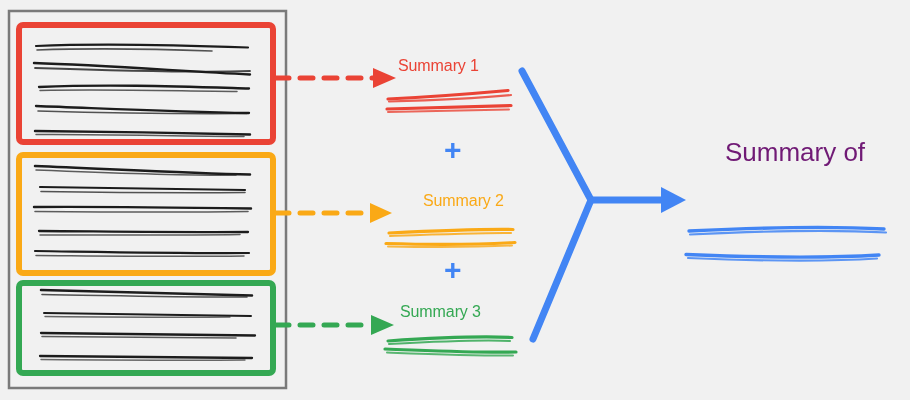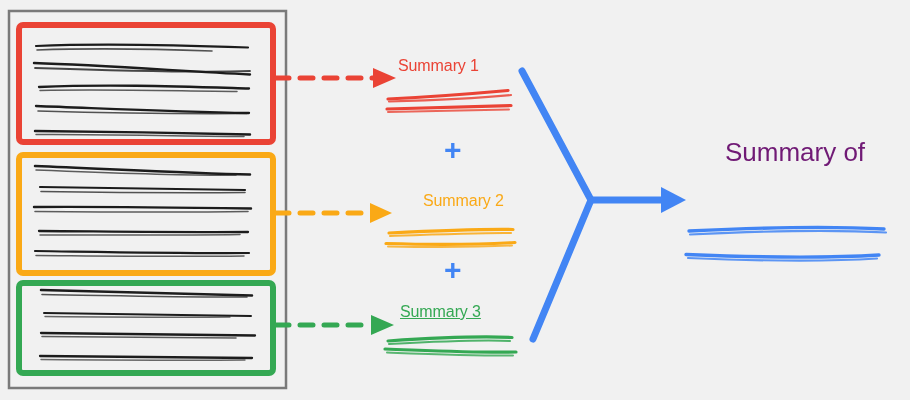--- a/index.html
+++ b/index.html
@@ -26,21 +26,21 @@
     white-space: nowrap;
     user-select: none;
   }
   .summary-label {
     font-size: 16px;
     font-weight: 400;
     letter-spacing: -0.1px;
   }
   #sum1-label { left: 398px; top: 57px; color: #EA4335; }
   #sum2-label { left: 400px; top: 192px; color: #FAA916; margin-left: 23px; }
-  #sum3-label { left: 400px; top: 303px; color: #34A853; text-decoration: underline; }
+  #sum3-label { left: 400px; top: 303px; color: #34A853; }
   .plus-sign {
     font-size: 30px;
     font-weight: 700;
     color: #4285F4;
     line-height: 1;
   }
   #plus-1 { left: 444px; top: 135px; }
   #plus-2 { left: 444px; top: 255px; }
   #final-title {
     left: 700px;

